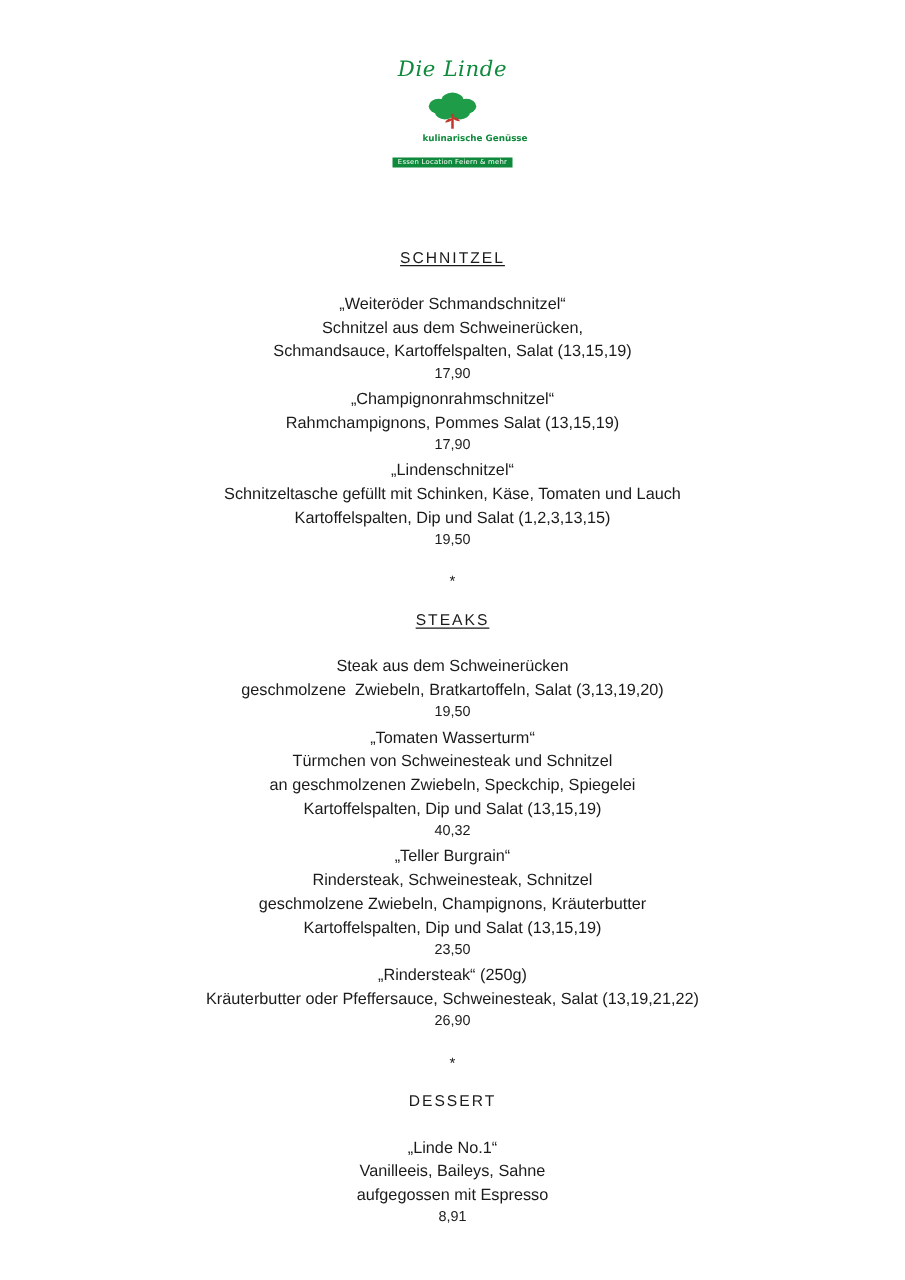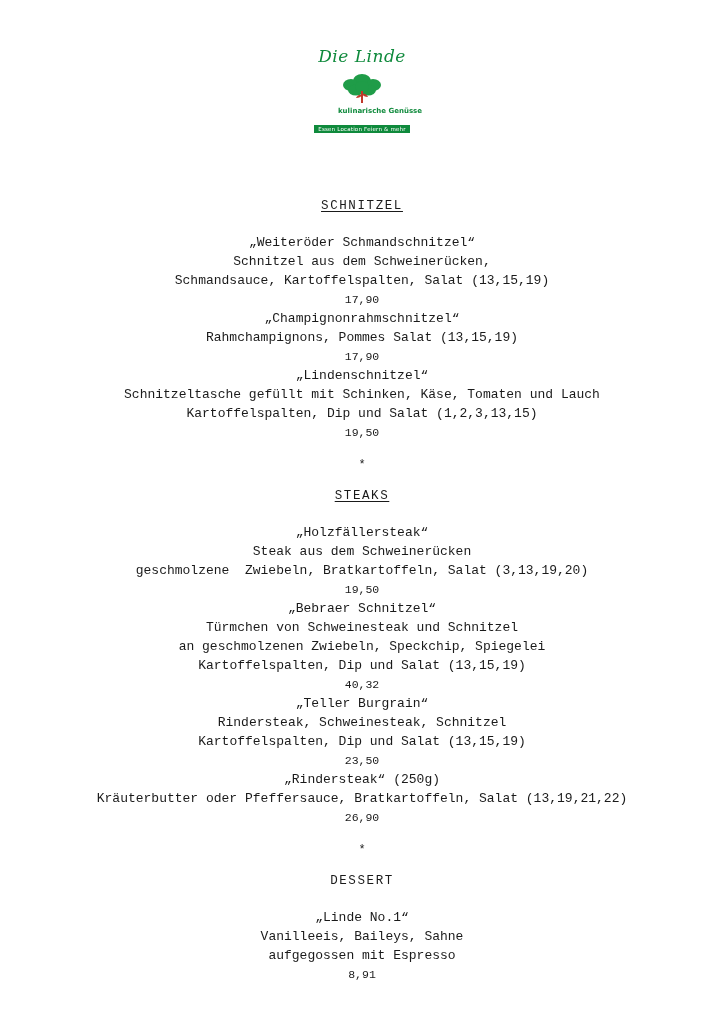--- a/index.html
+++ b/index.html
@@ -63,21 +63,21 @@
     padding: 1px 4px;
     margin-top: 1px;
     letter-spacing: 0.2px;
   }
 
   
   .menu {
     margin-top: 64px;
     width: 100%;
     text-align: center;
-    font-family: Liberation Mono, monospace;
+    font-family: Liberation Sans, sans-serif;
   }
   .section-title {
     font-size: 12.5px;
     letter-spacing: 1.6px;
     text-decoration: underline;
     text-underline-offset: 2px;
     margin: 0 0 20px 0;
     font-weight: normal;
   }
   .section-title.no-underline {
@@ -152,44 +152,44 @@
         <div class="price">19,50</div>
       </div>
     </div>
 
     <div class="sep">*</div>
 
     <div>
       <div class="section-title">STEAKS</div>
 
       <div class="dish">
-        <div class="line">„Holzfällersteak“</div>
         <div class="line">Steak aus dem Schweinerücken</div>
         <div class="line">geschmolzene  Zwiebeln, Bratkartoffeln, Salat (3,13,19,20)</div>
         <div class="price">19,50</div>
       </div>
 
       <div class="dish">
-        <div class="line">„Bebraer Schnitzel“</div>
+        <div class="line">„Tomaten Wasserturm“</div>
         <div class="line">Türmchen von Schweinesteak und Schnitzel</div>
         <div class="line">an geschmolzenen Zwiebeln, Speckchip, Spiegelei</div>
         <div class="line">Kartoffelspalten, Dip und Salat (13,15,19)</div>
         <div class="price">40,32</div>
       </div>
 
       <div class="dish">
         <div class="line">„Teller Burgrain“</div>
         <div class="line">Rindersteak, Schweinesteak, Schnitzel</div>
+        <div class="line">geschmolzene Zwiebeln, Champignons, Kräuterbutter</div>
         <div class="line">Kartoffelspalten, Dip und Salat (13,15,19)</div>
         <div class="price">23,50</div>
       </div>
 
       <div class="dish">
         <div class="line">„Rindersteak“ (250g)</div>
-        <div class="line">Kräuterbutter oder Pfeffersauce, Bratkartoffeln, Salat (13,19,21,22)</div>
+        <div class="line">Kräuterbutter oder Pfeffersauce, Schweinesteak, Salat (13,19,21,22)</div>
         <div class="price">26,90</div>
       </div>
     </div>
 
     <div class="sep">*</div>
 
     <div>
       <div class="section-title no-underline">DESSERT</div>
 
       <div class="dish">

